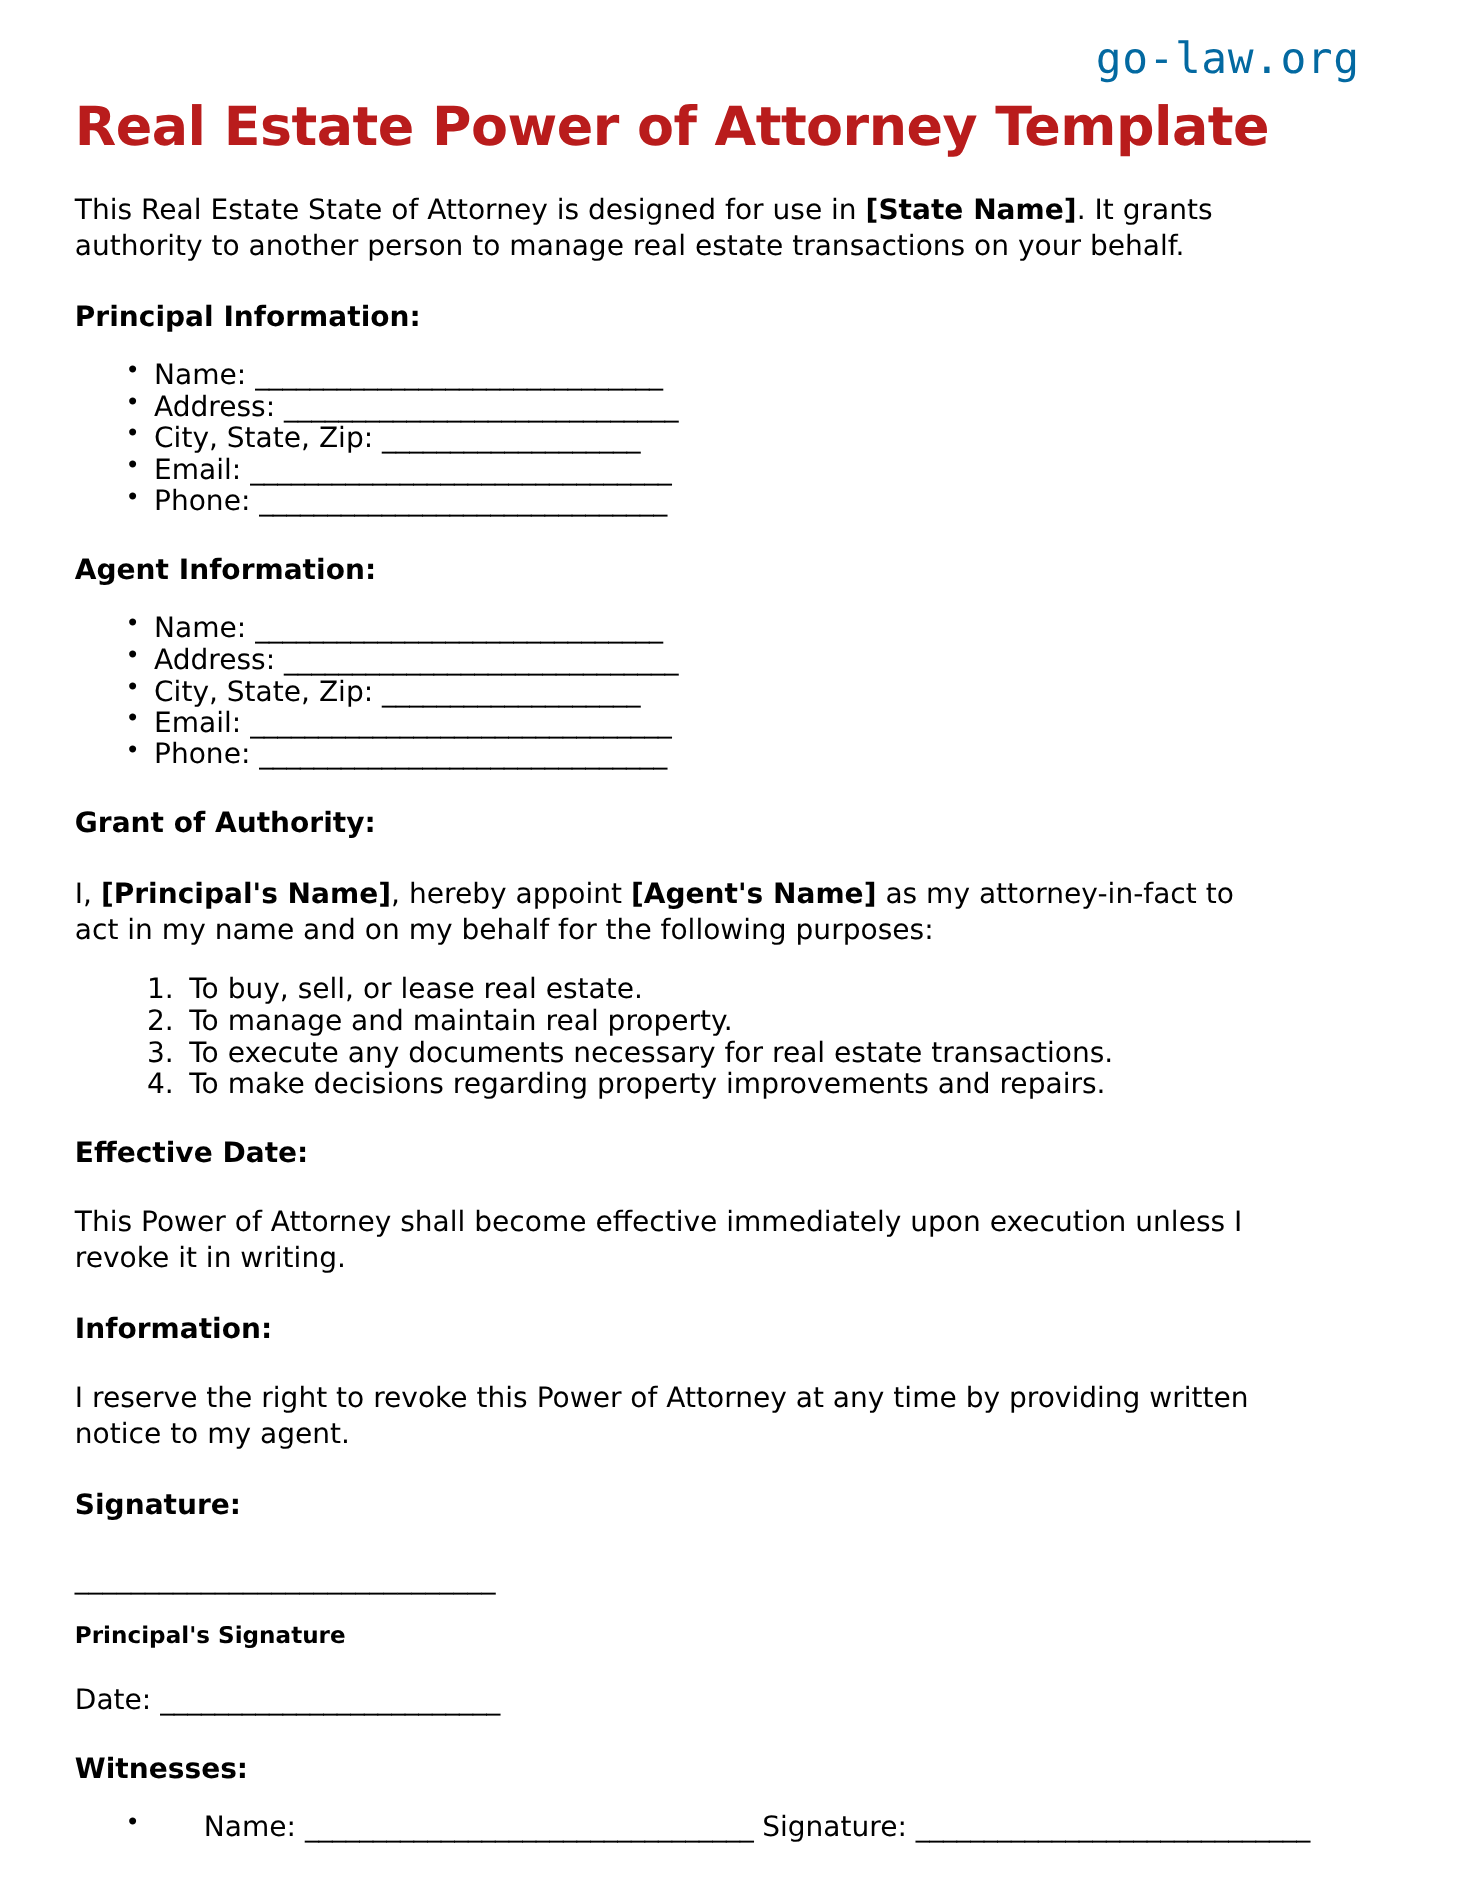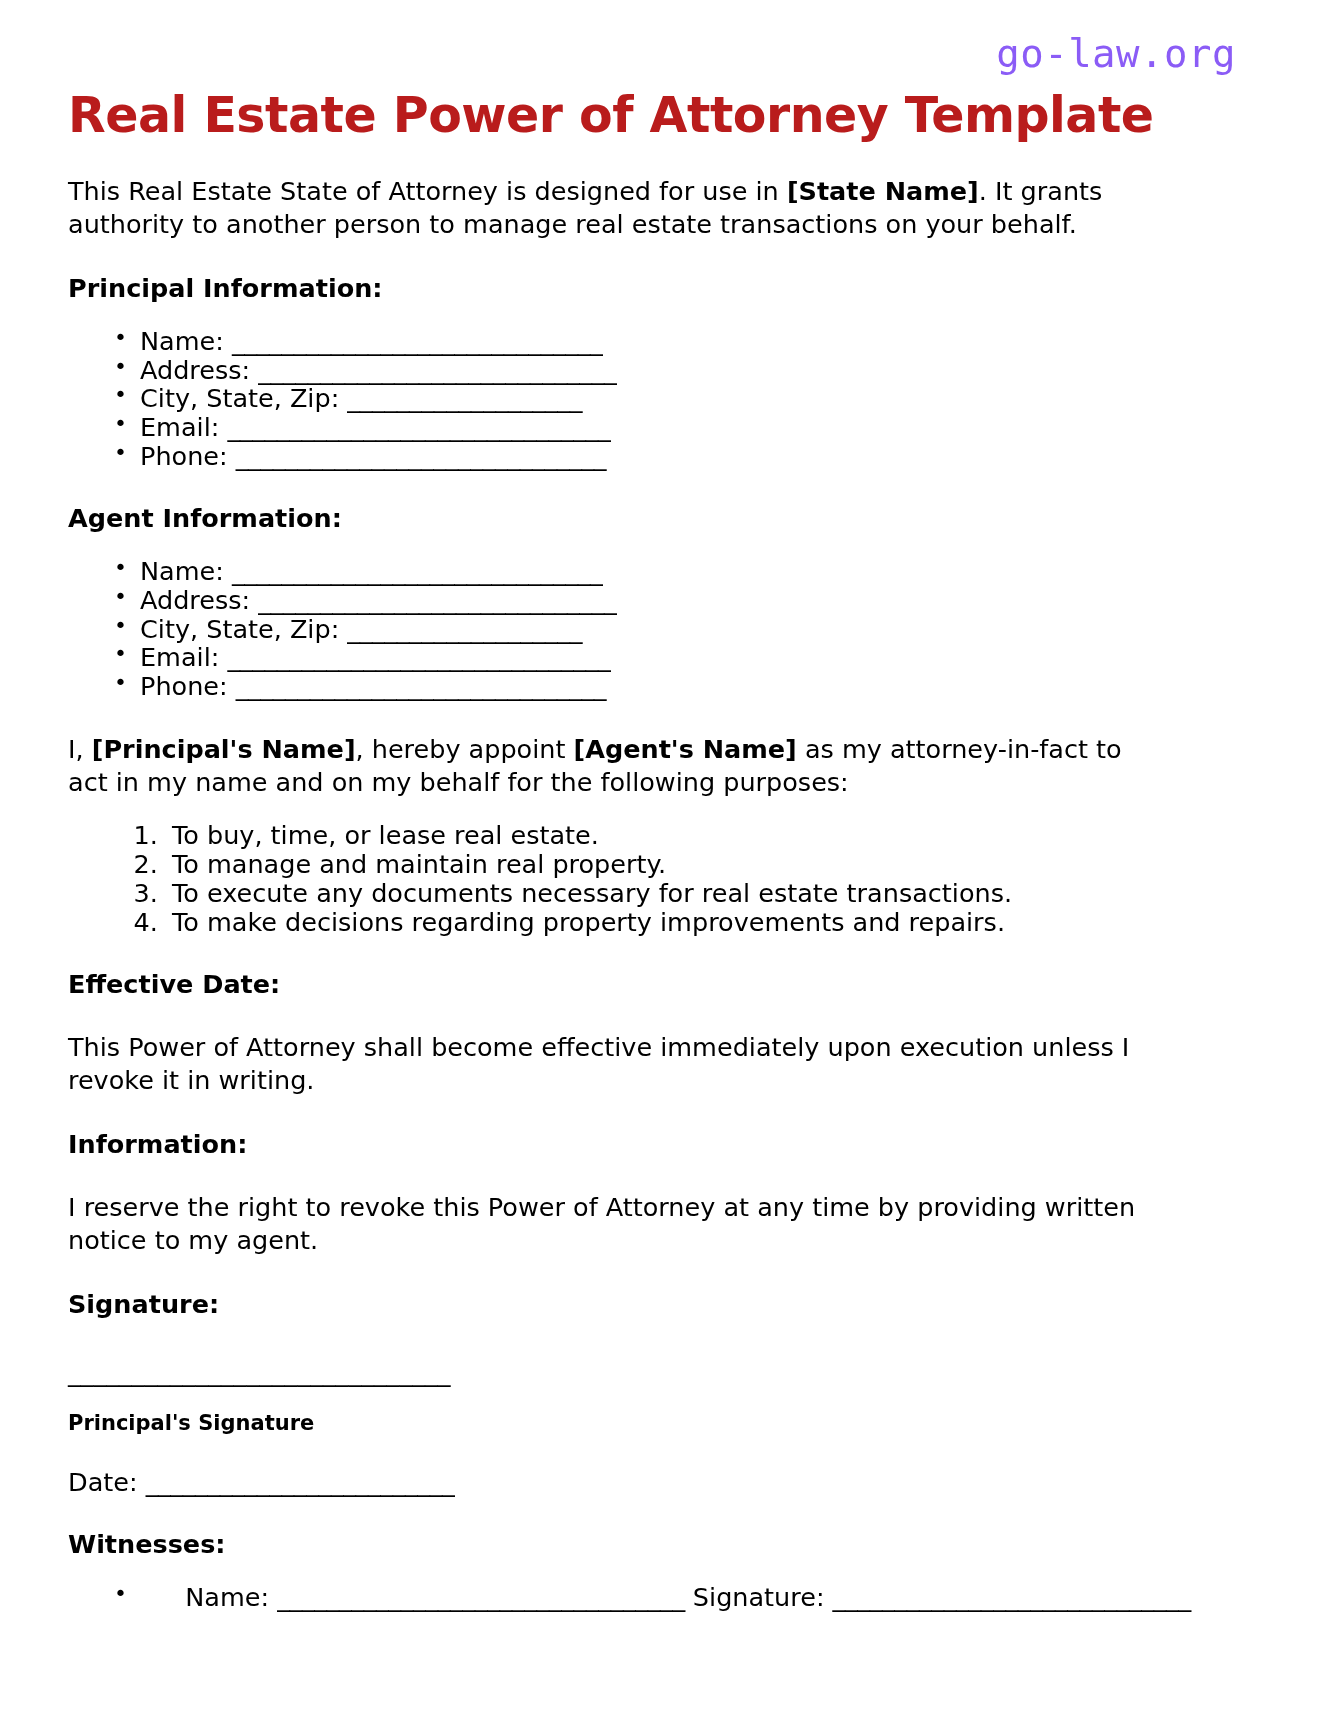--- a/index.html
+++ b/index.html
@@ -26,21 +26,21 @@
   
   .brand-row {
     text-align: right;
     padding-top: 34px;
     height: 50px;
   }
   .brand {
     font-family: "DejaVu Sans Mono", "Liberation Mono", monospace;
     font-size: 39px;
     letter-spacing: 0.5px;
-    color: #8b5cf6;
+    color: #0369a1;
     line-height: 1;
   }
   h1.doc-title {
     font-size: 49px;
     font-weight: bold;
     letter-spacing: -0.5px;
     margin: 6px 0 0 0;
     line-height: 1.08;
     color: #b91c1c;
   }
@@ -154,24 +154,25 @@
 
   <h2 class="sec">Agent Information:</h2>
   <ul class="fields">
     <li><span>Name:</span> <span class="blank">______________________________</span></li>
     <li><span>Address:</span> <span class="blank">_____________________________</span></li>
     <li><span>City, State, Zip:</span> <span class="blank">___________________</span></li>
     <li><span>Email:</span> <span class="blank">_______________________________</span></li>
     <li><span>Phone:</span> <span class="blank">______________________________</span></li>
   </ul>
 
+  <h2 class="sec">Grant of Authority:</h2>
   <p class="para"><span>I, </span><b>[Principal's Name]</b><span>, hereby appoint </span><b>[Agent's Name]</b><span> as my attorney-in-fact to act in my name and on my behalf for the following purposes:</span></p>
 
   <ol class="purposes">
-    <li>To buy, time, or lease real estate.</li>
+    <li>To buy, sell, or lease real estate.</li>
     <li>To manage and maintain real property.</li>
     <li>To execute any documents necessary for real estate transactions.</li>
     <li>To make decisions regarding property improvements and repairs.</li>
   </ol>
 
   <h2 class="sec">Effective Date:</h2>
   <p class="para tight">This Power of Attorney shall become effective immediately upon execution unless I revoke it in writing.</p>
 
   <h2 class="sec">Information:</h2>
   <p class="para tight">I reserve the right to revoke this Power of Attorney at any time by providing written notice to my agent.</p>

